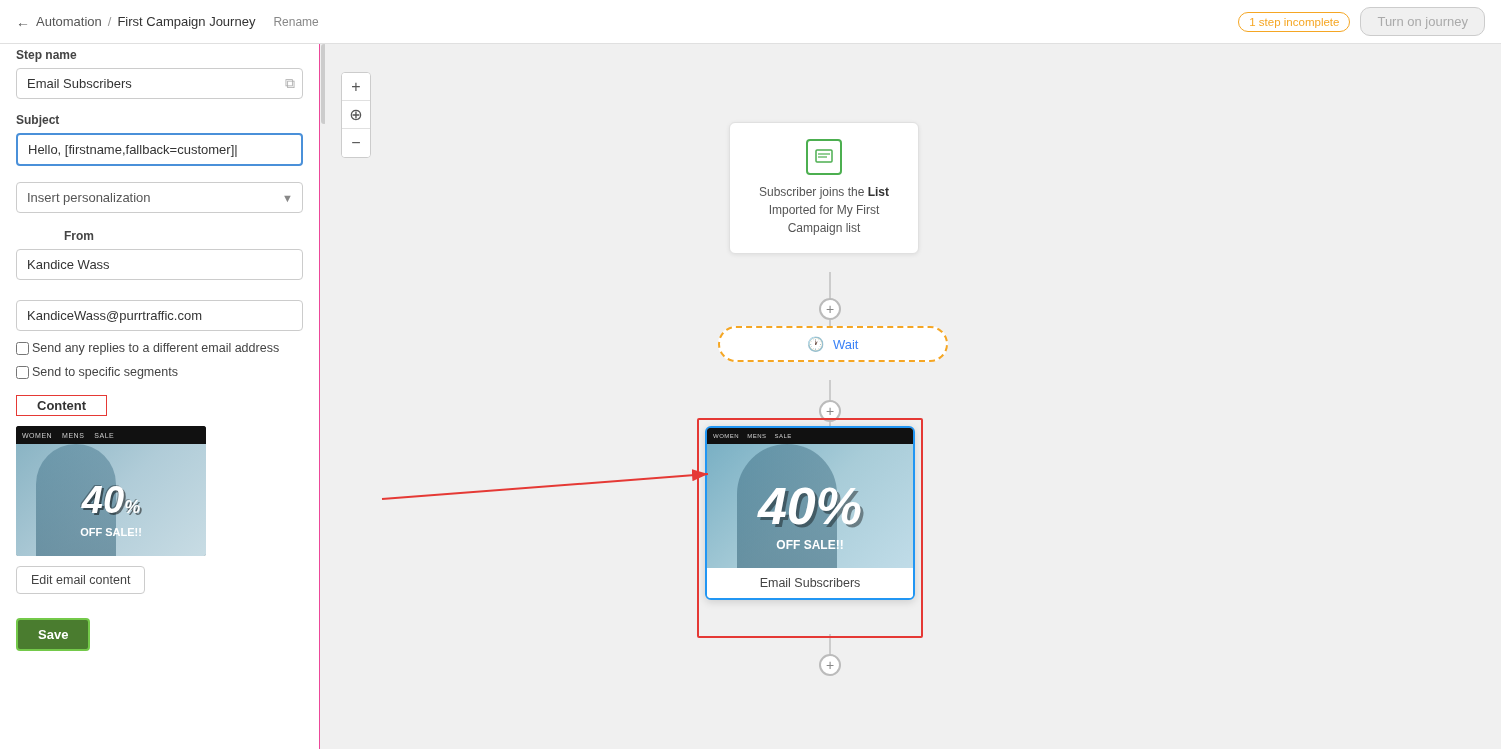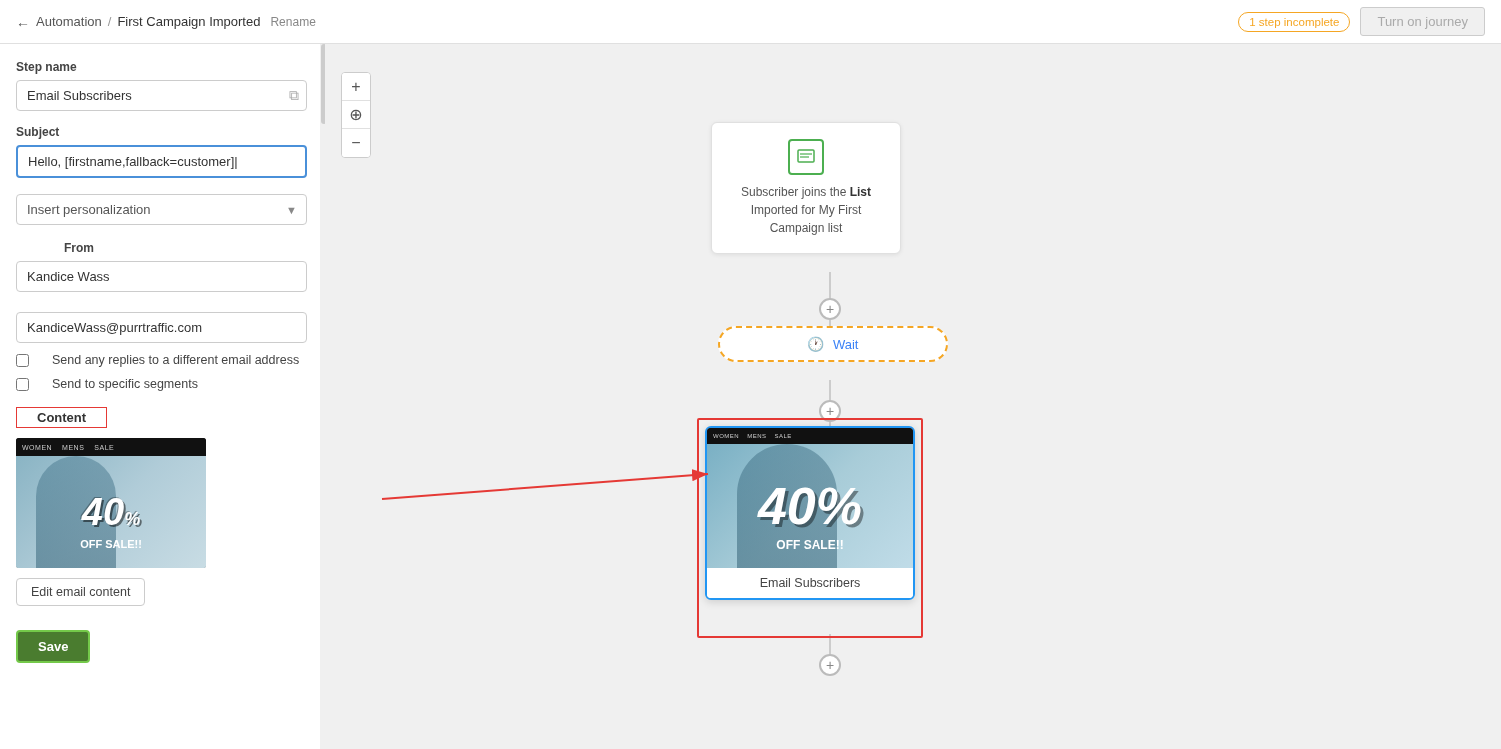--- a/index.html
+++ b/index.html
@@ -24,54 +24,54 @@
       gap: 6px;
       font-size: 13px;
     }
     .header-back-icon {
       color: #555;
       font-size: 14px;
       cursor: pointer;
     }
     .header-breadcrumb-sep { color: #999; }
     .header-journey-name { color: #333; font-weight: 500; }
-    .header-rename { color: #888; font-size: 12px; cursor: pointer; margin-left: 4px; }
+    .header-rename { color: #888; font-size: 12px; cursor: pointer; margin-left: 12px; }
     .header-right {
       display: flex;
       align-items: center;
       gap: 10px;
     }
     .badge-incomplete {
       background: transparent;
       border: 1.5px solid #f5a623;
       color: #f5a623;
       border-radius: 20px;
       padding: 3px 10px;
       font-size: 11.5px;
       font-weight: 500;
     }
     .btn-turn-on {
       background: #f0f0f0;
       border: 1px solid #ccc;
       color: #aaa;
-      border-radius: 3px;
+      border-radius: 10px;
       padding: 6px 16px;
       font-size: 13px;
       cursor: not-allowed;
     }
 
     
     .left-panel {
       position: fixed;
-      top: 44px;
+      top: 32px;
       left: 0;
       width: 325px;
       bottom: 0;
       background: #fff;
-      border-right: 2px solid #ec4899;
+      border-right: 6px solid #ec4899;
       overflow-y: auto;
       padding: 16px;
     }
     .field-label {
       font-size: 12px;
       font-weight: 600;
       color: #444;
       margin-bottom: 6px;
       margin-top: 14px;
     }
@@ -117,21 +117,21 @@
       right: 10px;
       top: 50%;
       transform: translateY(-50%);
       color: #888;
       pointer-events: none;
       font-size: 11px;
     }
     .checkbox-row {
       display: flex;
       align-items: center;
-      gap: 23px;
+      gap: 3px;
       margin-top: 10px;
       font-size: 12.5px;
       color: #444;
     }
     .checkbox-row input[type="checkbox"] { width: 13px; height: 13px; }
 
     .content-section-title {
       font-size: 13px;
       font-weight: 700;
       color: #333;
@@ -292,21 +292,21 @@
     
     .canvas-content {
       position: absolute;
       top: 0; left: 0; right: 0; bottom: 0;
     }
 
     
     .node-subscriber {
       position: absolute;
       top: 78px;
-      left: 386px;
+      left: 404px;
       width: 190px;
       background: #fff;
       border: 1px solid #e0e0e0;
       border-radius: 6px;
       padding: 16px 12px;
       text-align: center;
       box-shadow: 0 1px 4px rgba(0,0,0,0.08);
     }
     .node-icon-green {
       width: 36px;
@@ -464,21 +464,21 @@
     }
   </style>
 </head>
 <body>
 
 <div class="header">
   <div class="header-left">
     <span class="header-back-icon">←</span>
     <span style="color:#555; cursor:pointer;text-align:right;">Automation</span>
     <span class="header-breadcrumb-sep">/</span>
-    <span class="header-journey-name">First Campaign Imported</span>
+    <span class="header-journey-name">First Campaign Journey</span>
     <span class="header-rename">Rename</span>
   </div>
   <div class="header-right">
     <span class="badge-incomplete">1 step incomplete</span>
     <button class="btn-turn-on">Turn on journey</button>
   </div>
 </div>
 
 <div class="left-panel">
   <div class="field-label">Step name</div>

